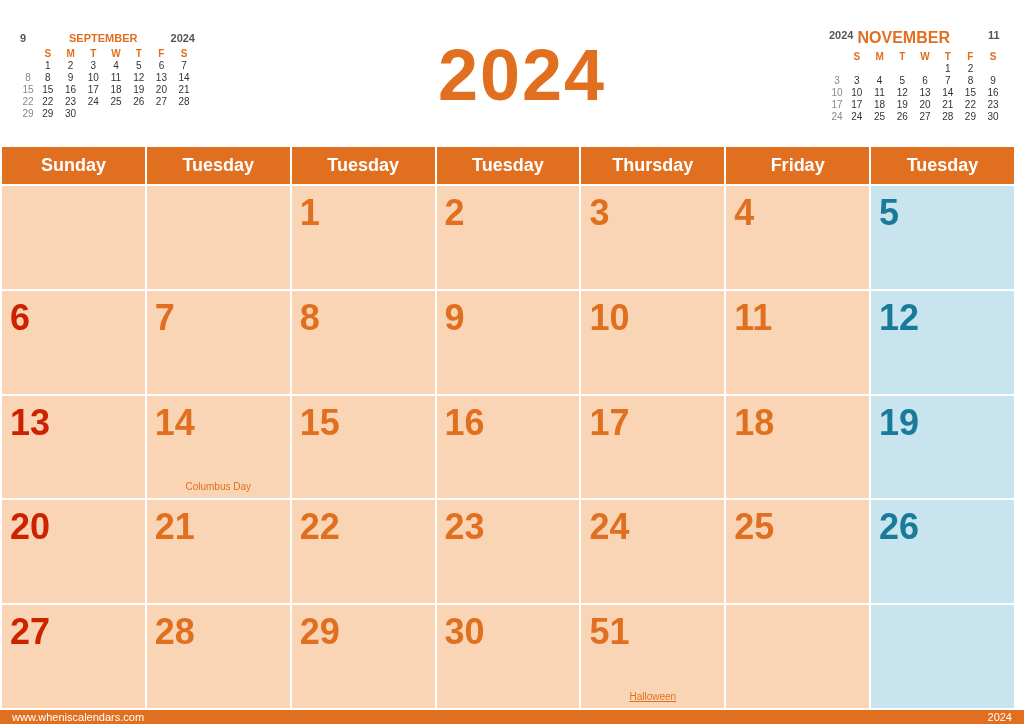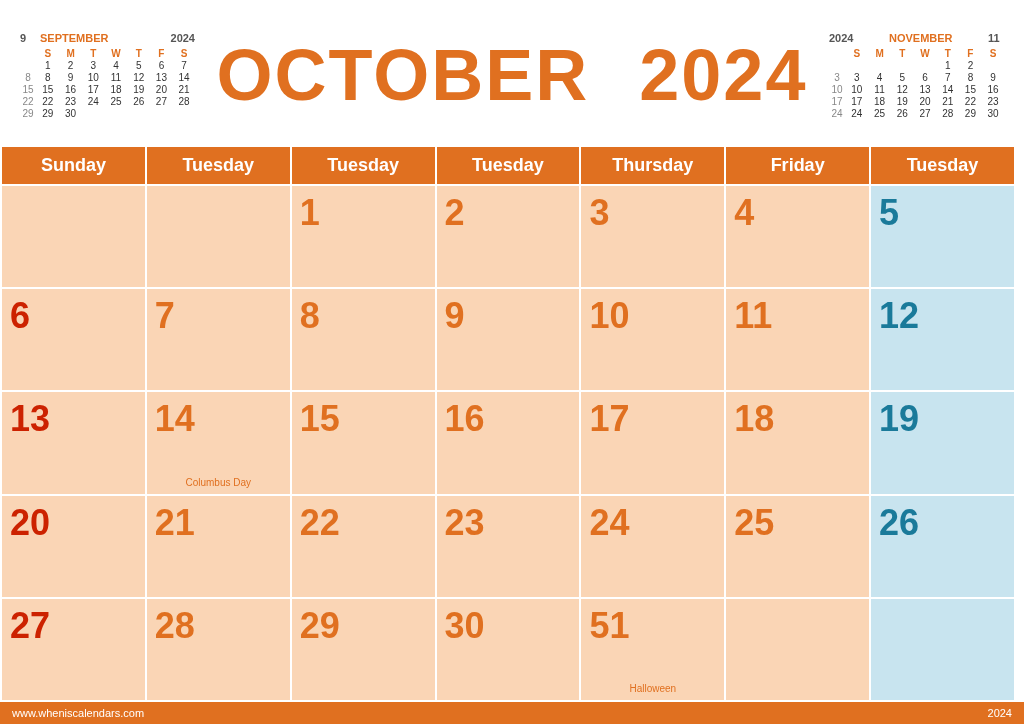--- a/index.html
+++ b/index.html
@@ -39,21 +39,21 @@
       margin-bottom: 4px;
       font-size: 11px;
     }
     .mini-calendar .mini-header .week-num {
       color: #555;
       width: 16px;
     }
     .mini-calendar .mini-header .month-name {
       color: #e07020;
       flex: 1;
-      text-align: left;
+      text-align: center;
     }
     .mini-calendar .mini-header .year {
       color: #555;
     }
     .mini-grid {
       display: grid;
       grid-template-columns: 16px repeat(7, 1fr);
       gap: 1px;
       font-size: 10px;
     }
@@ -163,49 +163,49 @@
       color: #e07020;
       margin-top: 4px;
       text-align: center;
       position: absolute;
       bottom: 6px;
       left: 0;
       right: 0;
     }
     .event-label.halloween {
       color: #e07020;
+      text-decoration: underline;
     }
 
     
     .footer {
       background: #e07020;
       color: #fff;
       font-size: 11px;
       padding: 3px 12px;
       display: flex;
       justify-content: space-between;
       align-items: center;
-      height: 22px;
+      height: 14px;
     }
     .mini-right-header {
       display: flex;
       gap: 4px;
       font-weight: bold;
       margin-bottom: 4px;
     }
     .mini-right-header .week-num {
       color: #555;
       width: 16px;
       font-size: 11px;
     }
     .mini-right-header .month-name {
       color: #e07020;
       flex: 1;
-      text-align: center;
-      font-size: 11px;
+      font-size: 16px;
     }
     .mini-right-header .year {
       color: #555;
       font-size: 11px;
     }
     .mini-right-grid {
       display: grid;
       grid-template-columns: 16px repeat(7, 1fr);
       gap: 1px;
       font-size: 10px;
@@ -289,21 +289,20 @@
         <div class="empty"></div>
         <div class="empty"></div>
         <div class="empty"></div>
         <div class="empty"></div>
         <div class="empty"></div>
       </div>
     </div>
 
     <div class="main-title">
       <div class="title-row">
-        <span class="month-title">OCTOBER</span>
         <span class="year-title">2024</span>
       </div>
     </div>
 
     <div class="mini-calendar-right">
       <div class="mini-right-header">
         <span class="year">2024</span>
         <span class="month-name">NOVEMBER</span>
         <span class="week-num">11</span>
       </div>

